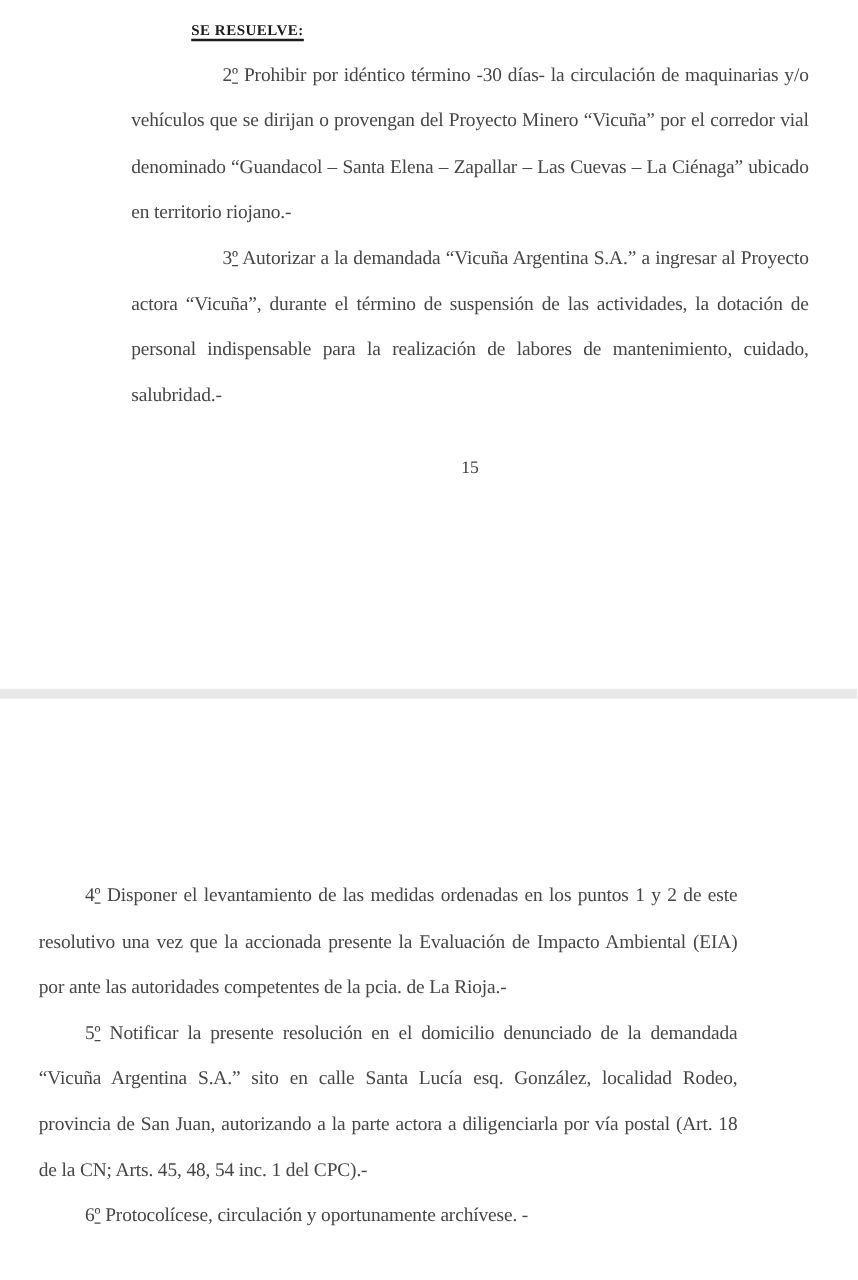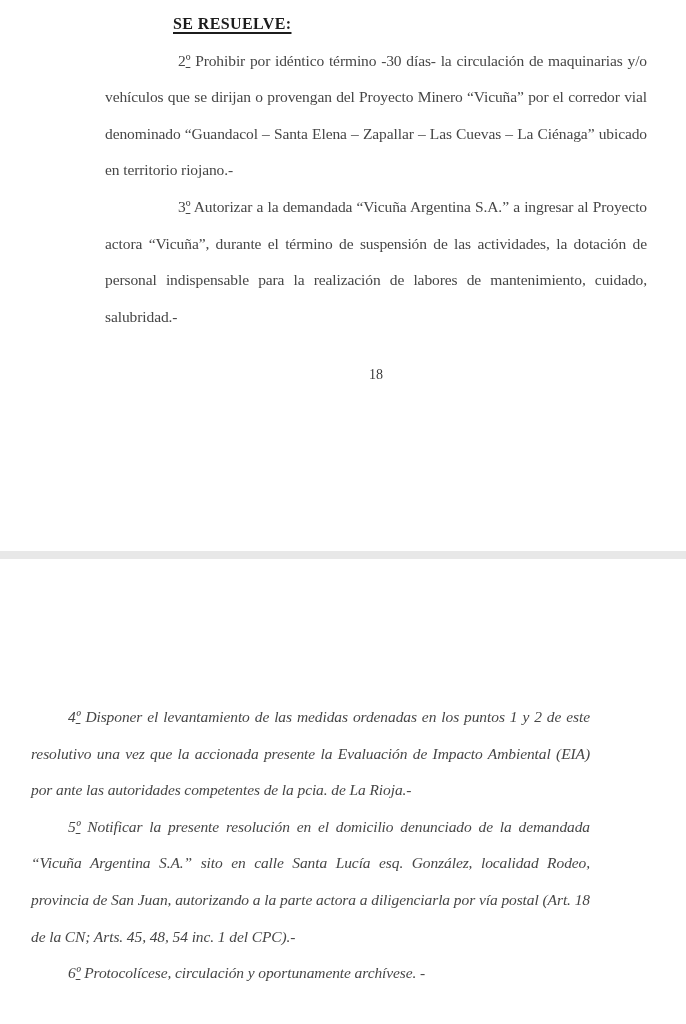--- a/index.html
+++ b/index.html
@@ -28,22 +28,22 @@
   .para {
     margin: 0;
     text-align: justify;
     font-size: 15.5px;
     line-height: 36.6px;
     color: #464646;
     letter-spacing: -0.1px;
   }
   .content-1 .para { text-indent: 73px; }
   .heading {
-    margin: 0 0 0 68px;
-    font-size: 16px;
+    margin: 0 0 0 48px;
+    font-size: 12px;
     line-height: 36.6px;
     font-weight: bold;
     color: #1c1c1c;
     letter-spacing: 0.4px;
     text-decoration: underline;
     text-decoration-thickness: 2px;
     text-underline-offset: 3px;
   }
   .marker { white-space: nowrap; }
   .ord {
@@ -59,38 +59,37 @@
   .page-break {
     height: 8px;
     background: #e8e8e8;
   }
   .page-2 {
     padding-top: 140px;
   }
   .content-2 {
     margin-left: 31px;
     width: 559px;
-    font-style: italic;
   }
   .content-2 .para { text-indent: 37px; }
 </style>
 </head>
 <body>
 
 <div class="page page-1">
   <div class="content-1">
 
     <h2 class="heading">SE RESUELVE:</h2>
 
 
     <p class="para"><span class="marker"><span>2</span><span class="ord">º</span></span> <span>Prohibir por idéntico término -30 días- la circulación de maquinarias y/o vehículos que se dirijan o provengan del Proyecto Minero “Vicuña” por el corredor vial denominado “Guandacol – Santa Elena – Zapallar – Las Cuevas – La Ciénaga” ubicado en territorio riojano.-</span></p>
 
     <p class="para"><span class="marker"><span>3</span><span class="ord">º</span></span> <span>Autorizar a la demandada “Vicuña Argentina S.A.” a ingresar al Proyecto actora “Vicuña”, durante el término de suspensión de las actividades, la dotación de personal indispensable para la realización de labores de mantenimiento, cuidado, salubridad.-</span></p>
 
-    <div class="page-number">18</div>
+    <div class="page-number">15</div>
   </div>
 </div>
 
 <div class="page-break"></div>
 
 <div class="page page-2">
   <div class="content-2">
 
     <p class="para"><span class="marker"><span>4</span><span class="ord">º</span></span> <span>Disponer el levantamiento de las medidas ordenadas en los puntos 1 y 2 de este resolutivo una vez que la accionada presente la Evaluación de Impacto Ambiental (EIA) por ante las autoridades competentes de la pcia. de La Rioja.-</span></p>
 

